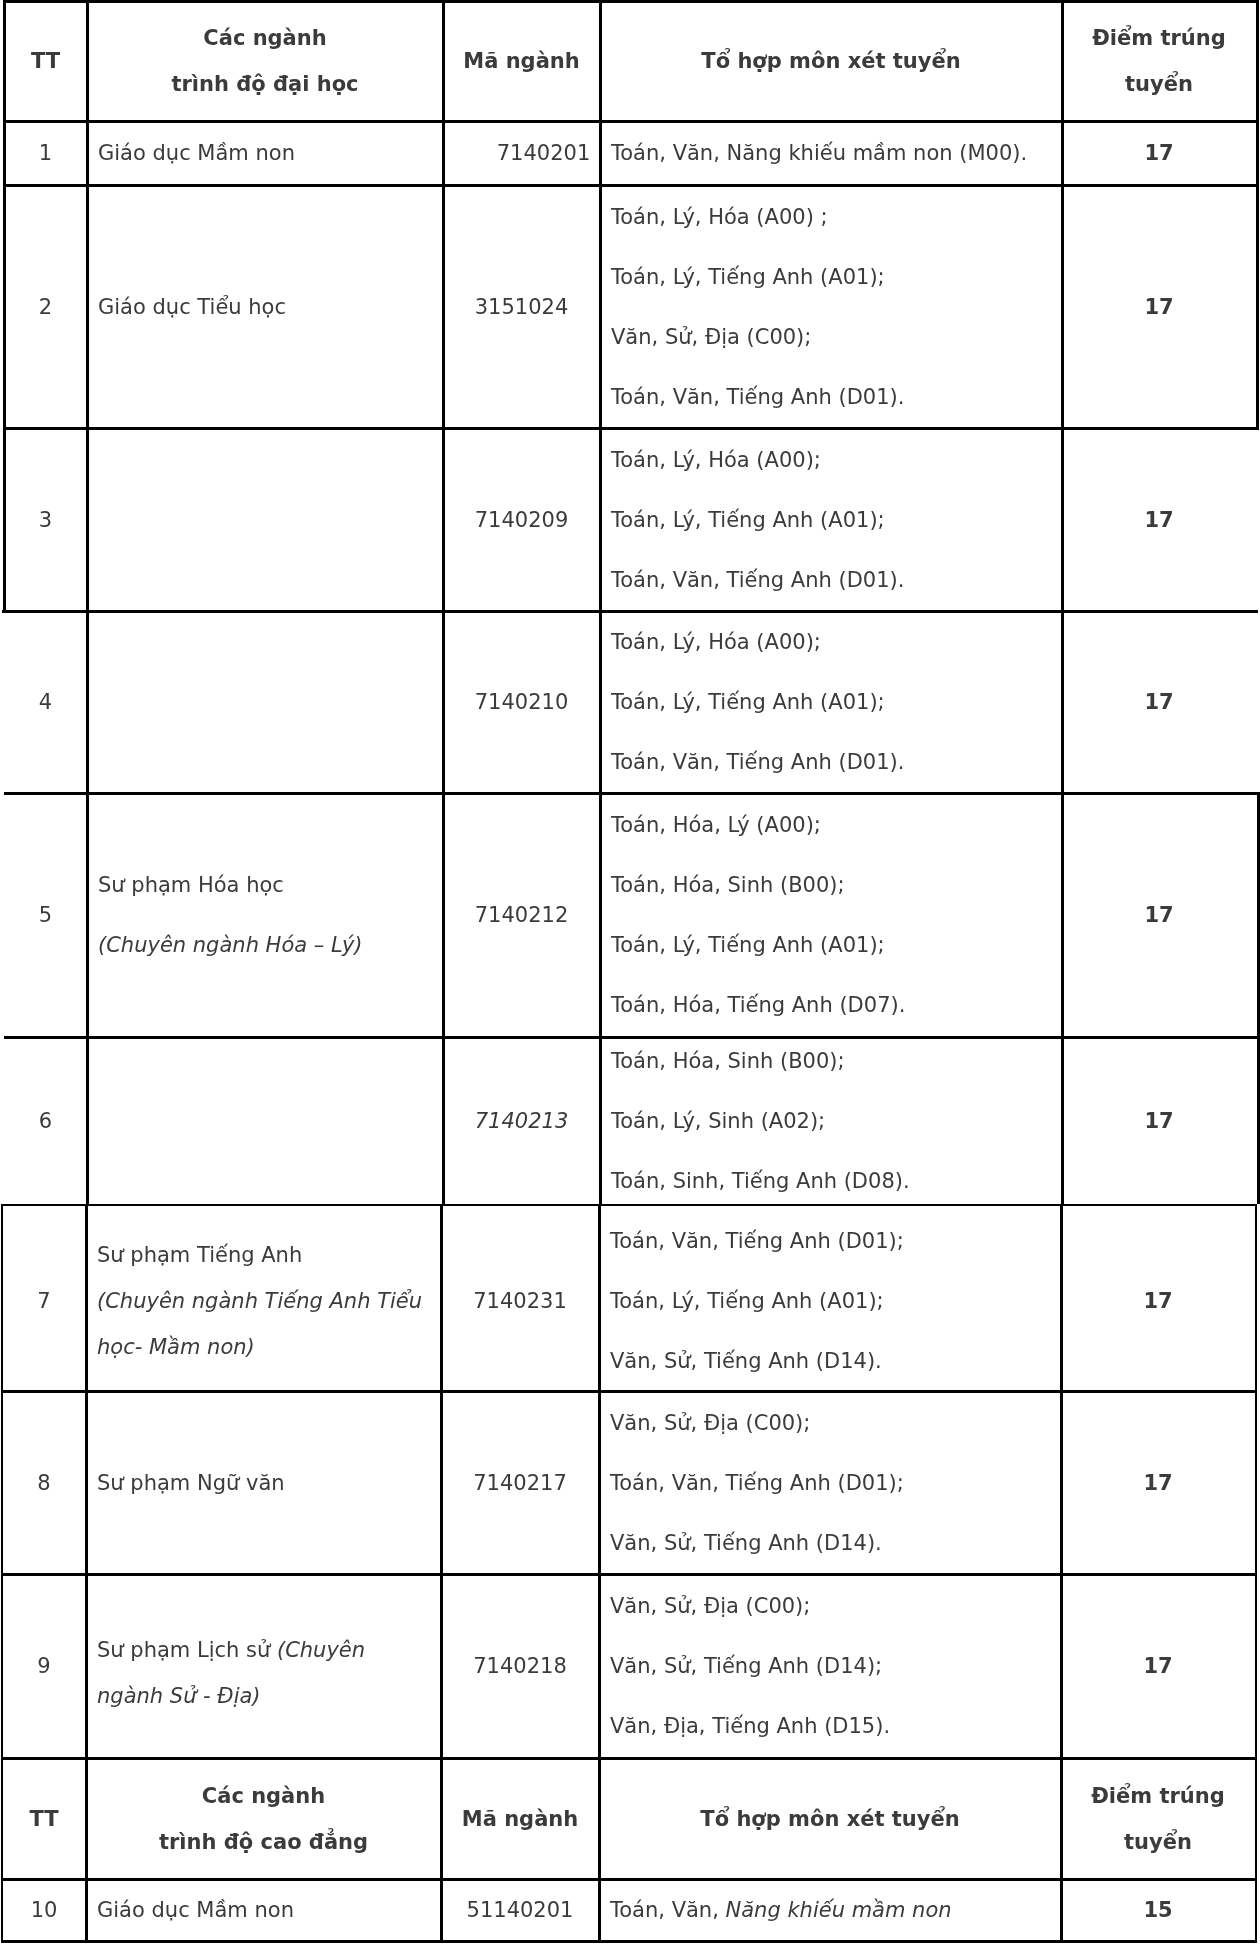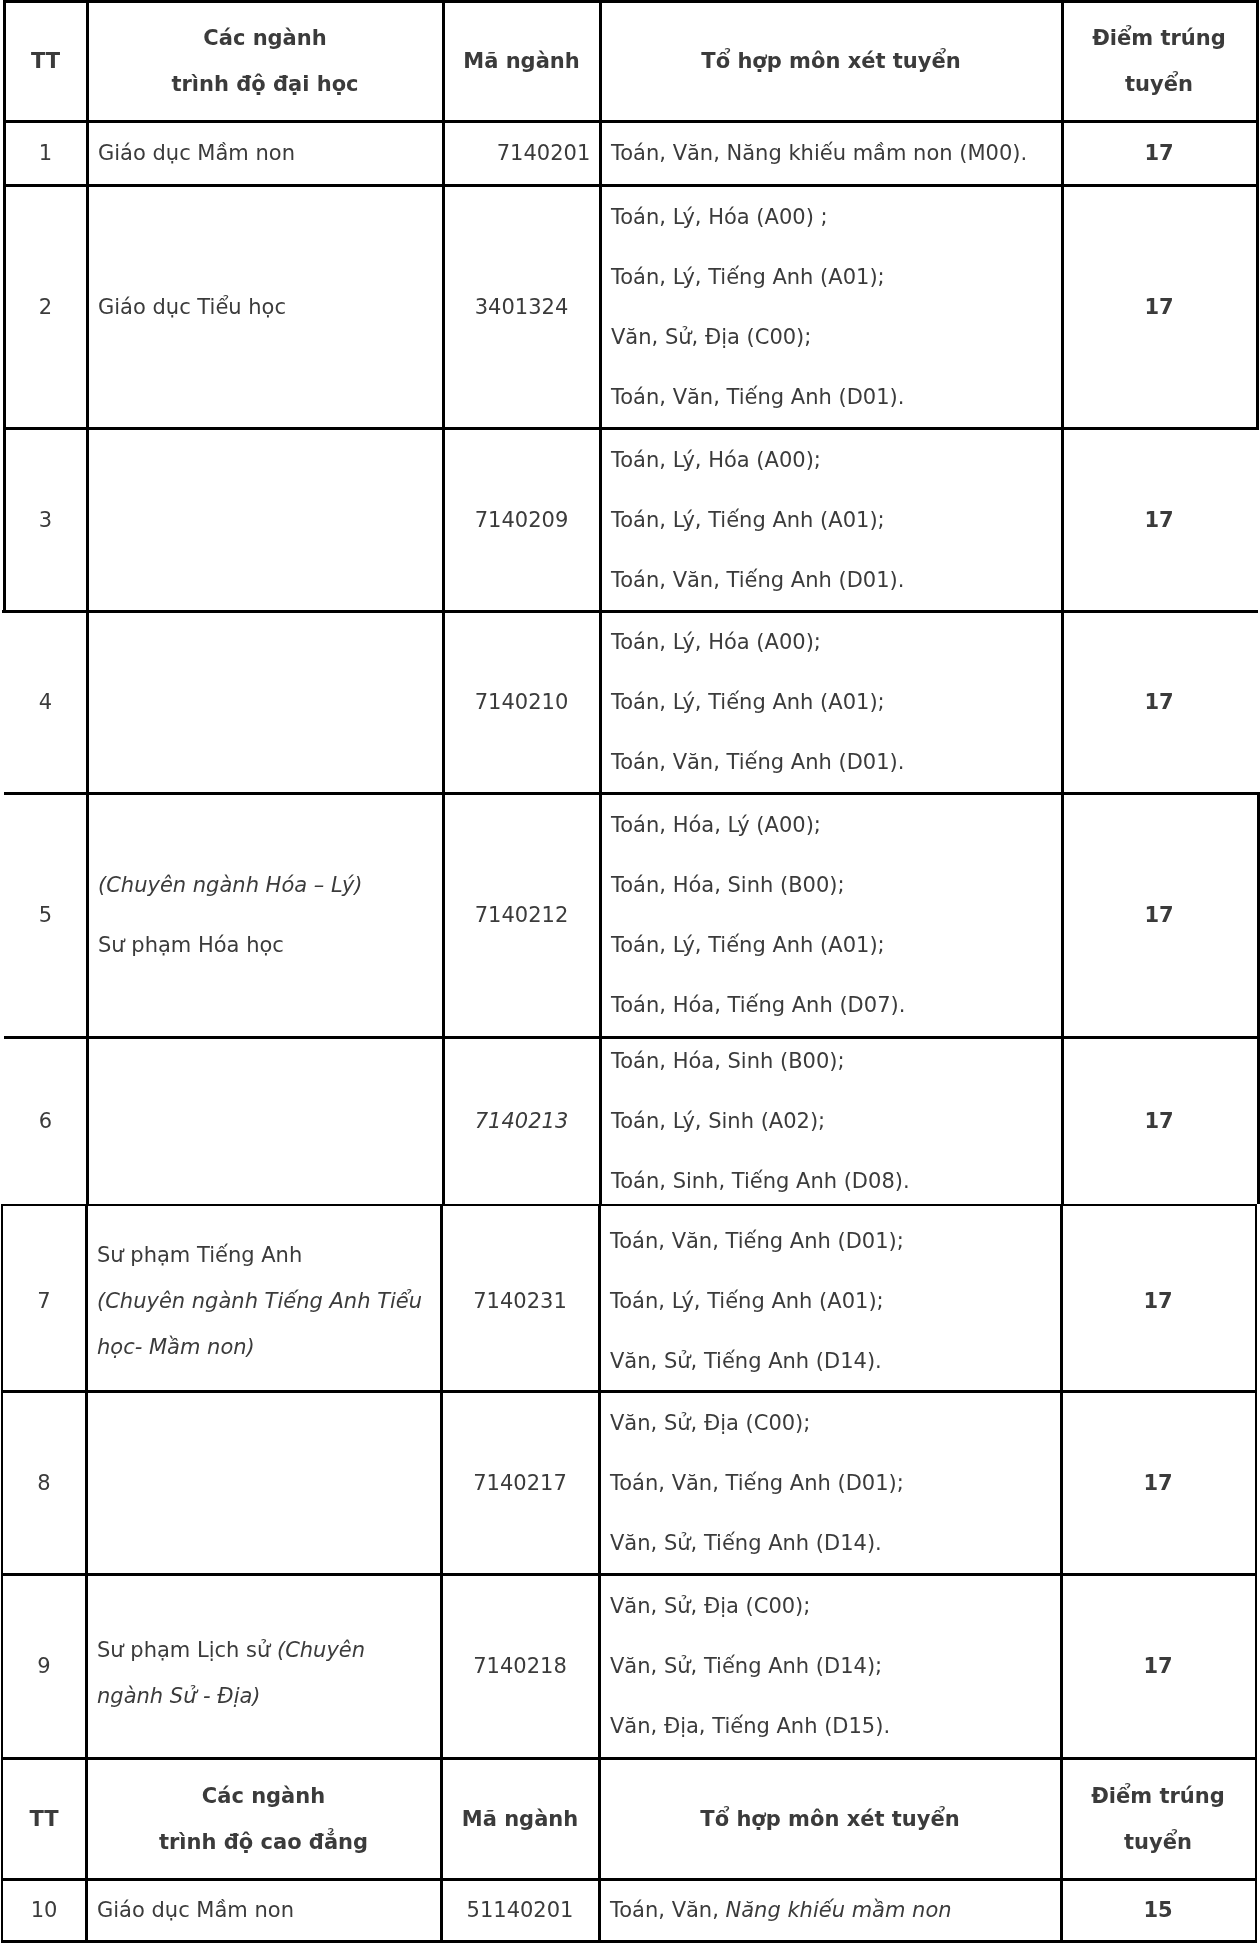--- a/index.html
+++ b/index.html
@@ -70,21 +70,21 @@
   </div>
 
   <div class="row" style="top:185px;height:243px;">
     <div class="cell center" style="left:4px;width:83px;">
         <span>2</span>
       </div>
     <div class="cell left" style="left:87px;width:356px;">
         <span>Giáo dục Tiểu học</span>
       </div>
     <div class="cell center" style="left:443px;width:157px;">
-        <span>3401324</span>
+        <span>3151024</span>
       </div>
     <div class="cell left" style="left:600px;width:462px;">
       <div class="stack">
         <span class="ln">Toán, Lý, Hóa (A00) ;</span>
         <span class="ln">Toán, Lý, Tiếng Anh (A01);</span>
         <span class="ln">Văn, Sử, Địa (C00);</span>
         <span class="ln">Toán, Văn, Tiếng Anh (D01).</span>
       </div>
     </div>
     <div class="cell center bold" style="left:1062px;width:194px;">
@@ -129,22 +129,22 @@
         <span>17</span>
       </div>
   </div>
 
   <div class="row" style="top:793px;height:244px;">
     <div class="cell center" style="left:4px;width:83px;">
         <span>5</span>
       </div>
     <div class="cell left" style="left:87px;width:356px;">
       <div class="stack">
+        <span class="ln">Sư phạm Hóa học</span>
         <span class="ln it">(Chuyên ngành Hóa – Lý)</span>
-        <span class="ln">Sư phạm Hóa học</span>
       </div>
     </div>
     <div class="cell center" style="left:443px;width:157px;">
         <span>7140212</span>
       </div>
     <div class="cell left" style="left:600px;width:462px;">
       <div class="stack">
         <span class="ln">Toán, Hóa, Lý (A00);</span>
         <span class="ln">Toán, Hóa, Sinh (B00);</span>
         <span class="ln">Toán, Lý, Tiếng Anh (A01);</span>
@@ -216,20 +216,23 @@
     </div>
     <div class="cell center bold" style="left:1061px;width:194px;">
         <span>17</span>
       </div>
   </div>
 
   <div class="row" style="top:181px;height:183px;">
     <div class="cell center" style="left:2px;width:84px;">
         <span>8</span>
       </div>
+    <div class="cell left" style="left:86px;width:355px;">
+        <span>Sư phạm Ngữ văn</span>
+      </div>
     <div class="cell center" style="left:441px;width:158px;">
         <span>7140217</span>
       </div>
     <div class="cell left" style="left:599px;width:462px;">
       <div class="stack">
         <span class="ln">Văn, Sử, Địa (C00);</span>
         <span class="ln">Toán, Văn, Tiếng Anh (D01);</span>
         <span class="ln">Văn, Sử, Tiếng Anh (D14).</span>
       </div>
     </div>

